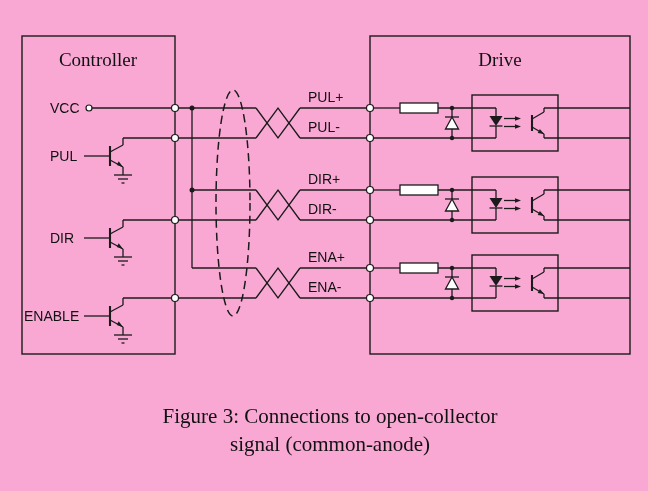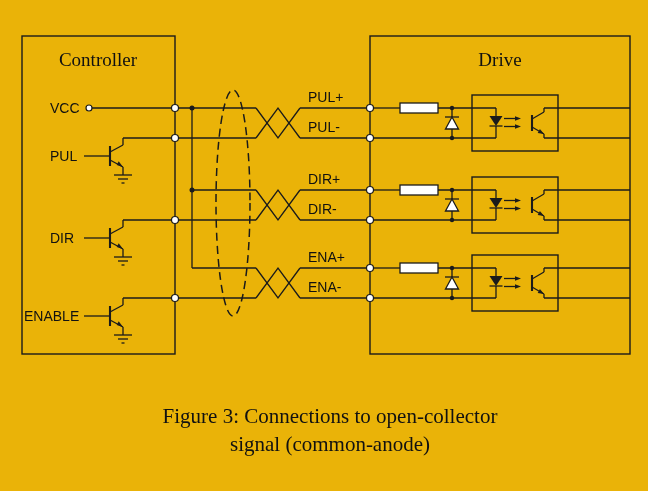--- a/index.html
+++ b/index.html
@@ -1,16 +1,16 @@
 <!DOCTYPE html>
 <html><head>
 <meta charset="utf-8">
 <style>
   html,body{margin:0;padding:0;background:#ffffff;}
-  .stage{width:648px;height:491px;position:relative;background:#eab308;overflow:hidden;
+  .stage{width:648px;height:491px;position:relative;background:#f9a8d4;overflow:hidden;
          font-family:"Liberation Serif",serif;}
   svg{display:block}
   .wire{stroke:#1b1b1b;stroke-width:1.3;fill:none;}
   .thick{stroke-width:2.1;}
   .frame{fill:none;stroke:#1b1b1b;stroke-width:1.4;}
   .outline{fill:#ffffff;stroke:#1b1b1b;stroke-width:1.3;}
   .node{fill:#ffffff;stroke:#1b1b1b;stroke-width:1.2;}
   .dot{fill:#1b1b1b;stroke:none;}
   .ink{fill:#1b1b1b;stroke:none;}
   .dashed{fill:none;stroke:#1b1b1b;stroke-width:1.5;stroke-dasharray:8 5;}

